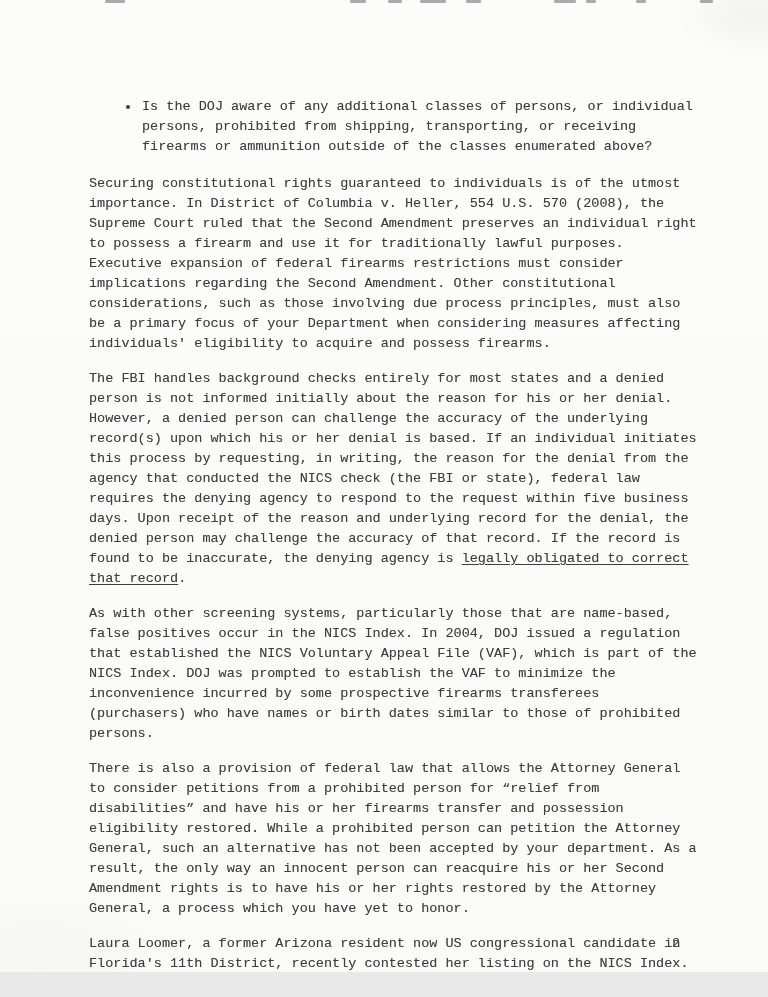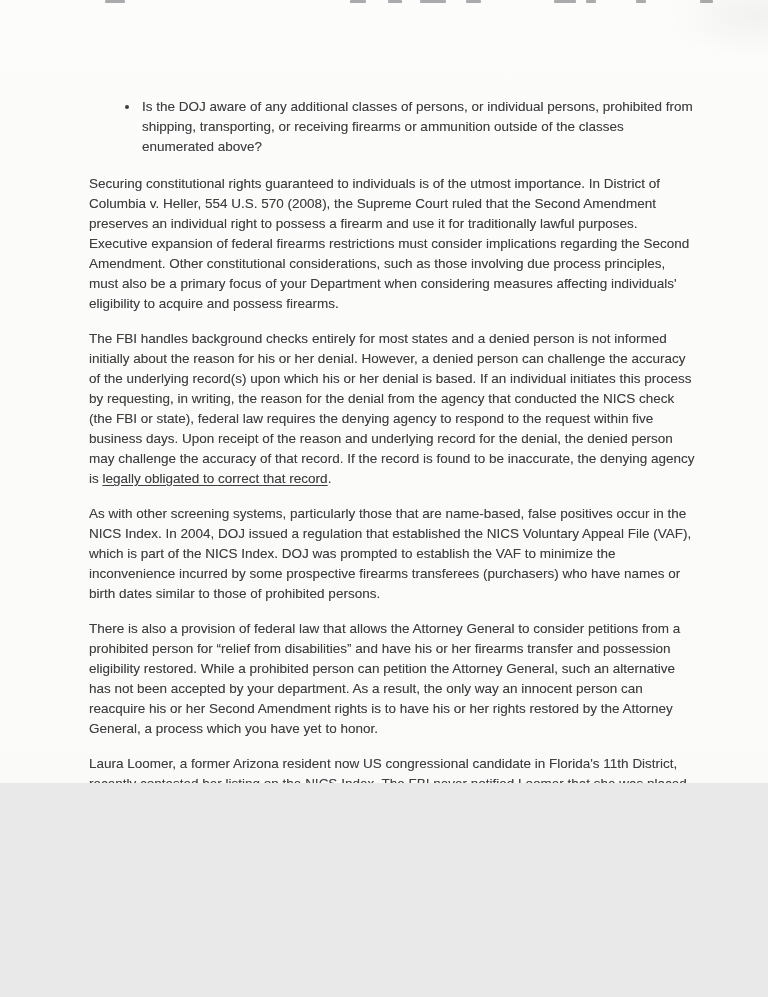--- a/index.html
+++ b/index.html
@@ -3,29 +3,29 @@
 <meta charset="utf-8">
 <style>
   html, body {
     margin: 0;
     padding: 0;
     background: #e9e9e9;
   }
   .page {
     position: relative;
     width: 768px;
-    height: 783px;
+    height: 972px;
     margin: 0 auto;
     background: #fbfbfa;
     background-image:
       radial-gradient(ellipse 120px 60px at 755px 15px, rgba(150,150,150,0.10), rgba(150,150,150,0) 70%),
       radial-gradient(ellipse 200px 90px at 40px 950px, rgba(160,160,160,0.05), rgba(160,160,160,0) 70%),
       linear-gradient(180deg, #fcfcfb 0%, #fbfbfa 50%, #fafaf9 100%);
     overflow: hidden;
-    font-family: Liberation Sans, sans-serif;
+    font-family: Liberation Mono, monospace;
   }
   
   .scan-dash {
     position: absolute;
     top: 0;
     height: 3px;
     background: rgba(70, 70, 75, 0.45);
     border-radius: 1px;
   }
   .content {

